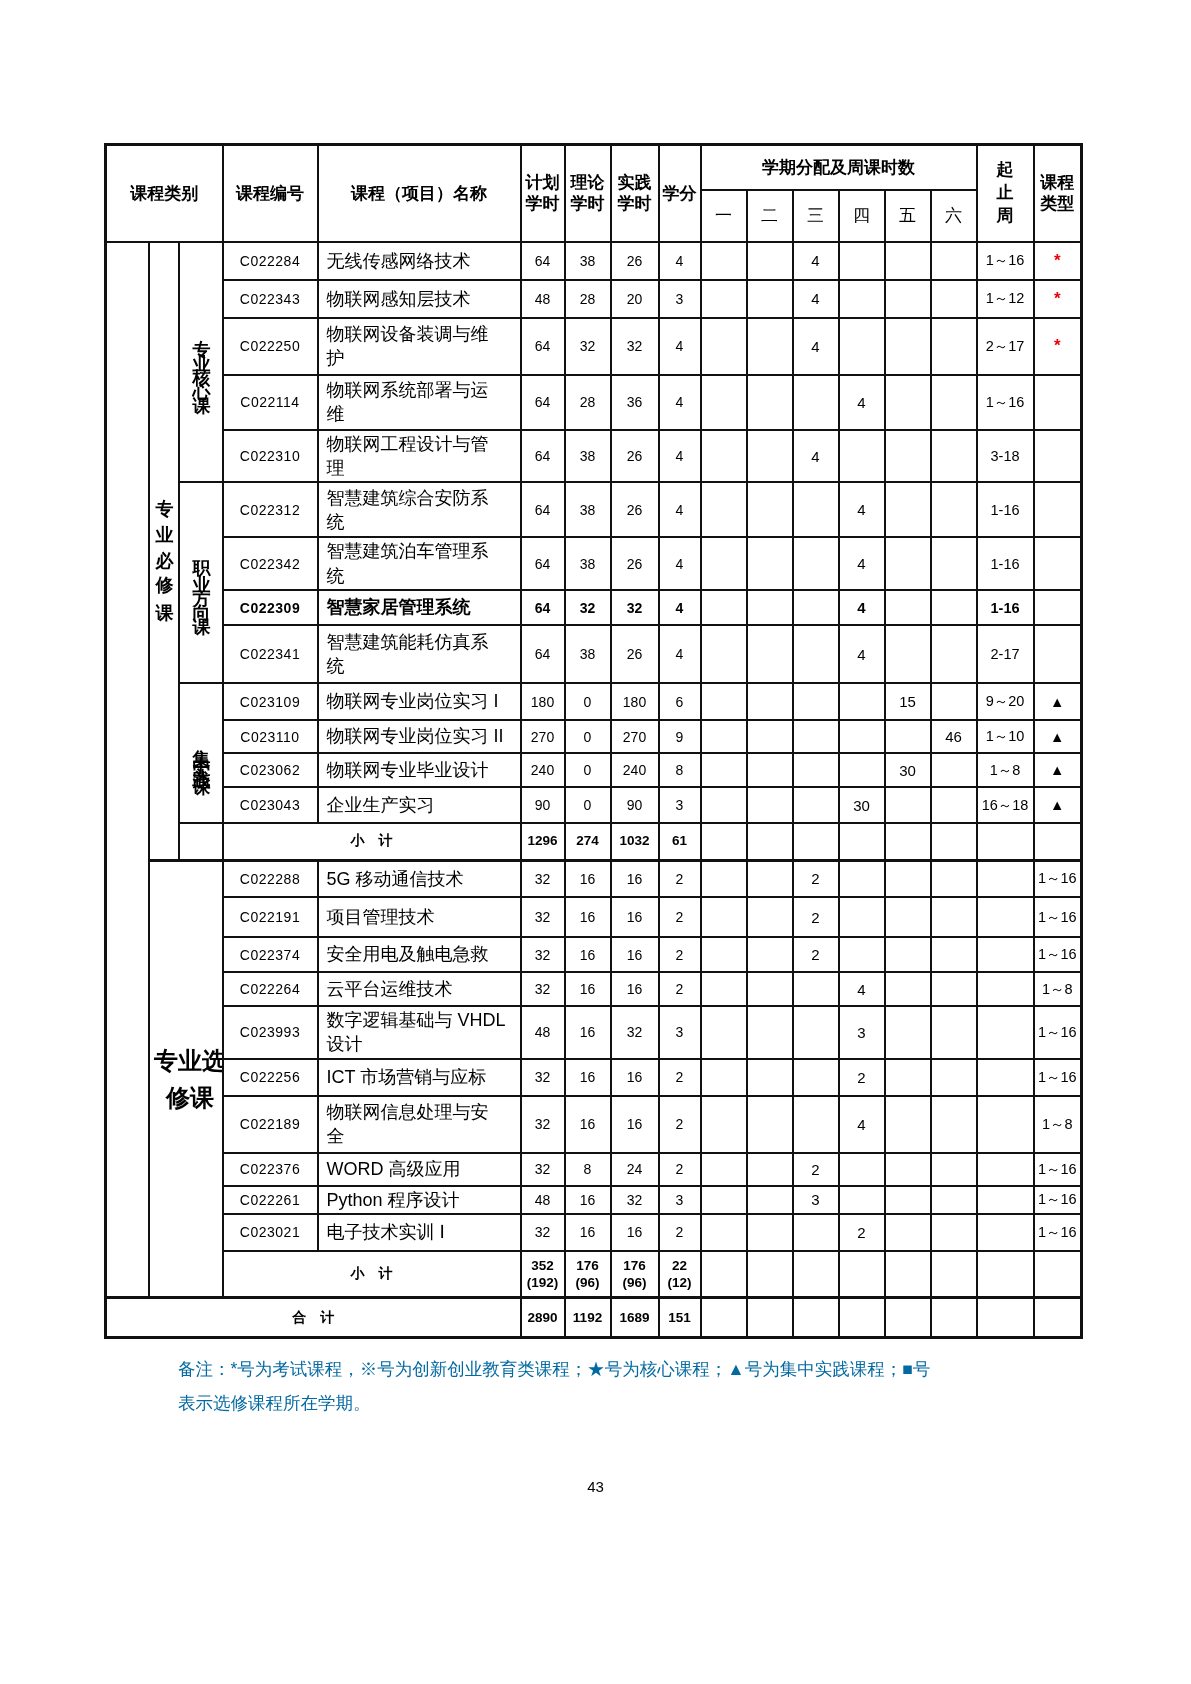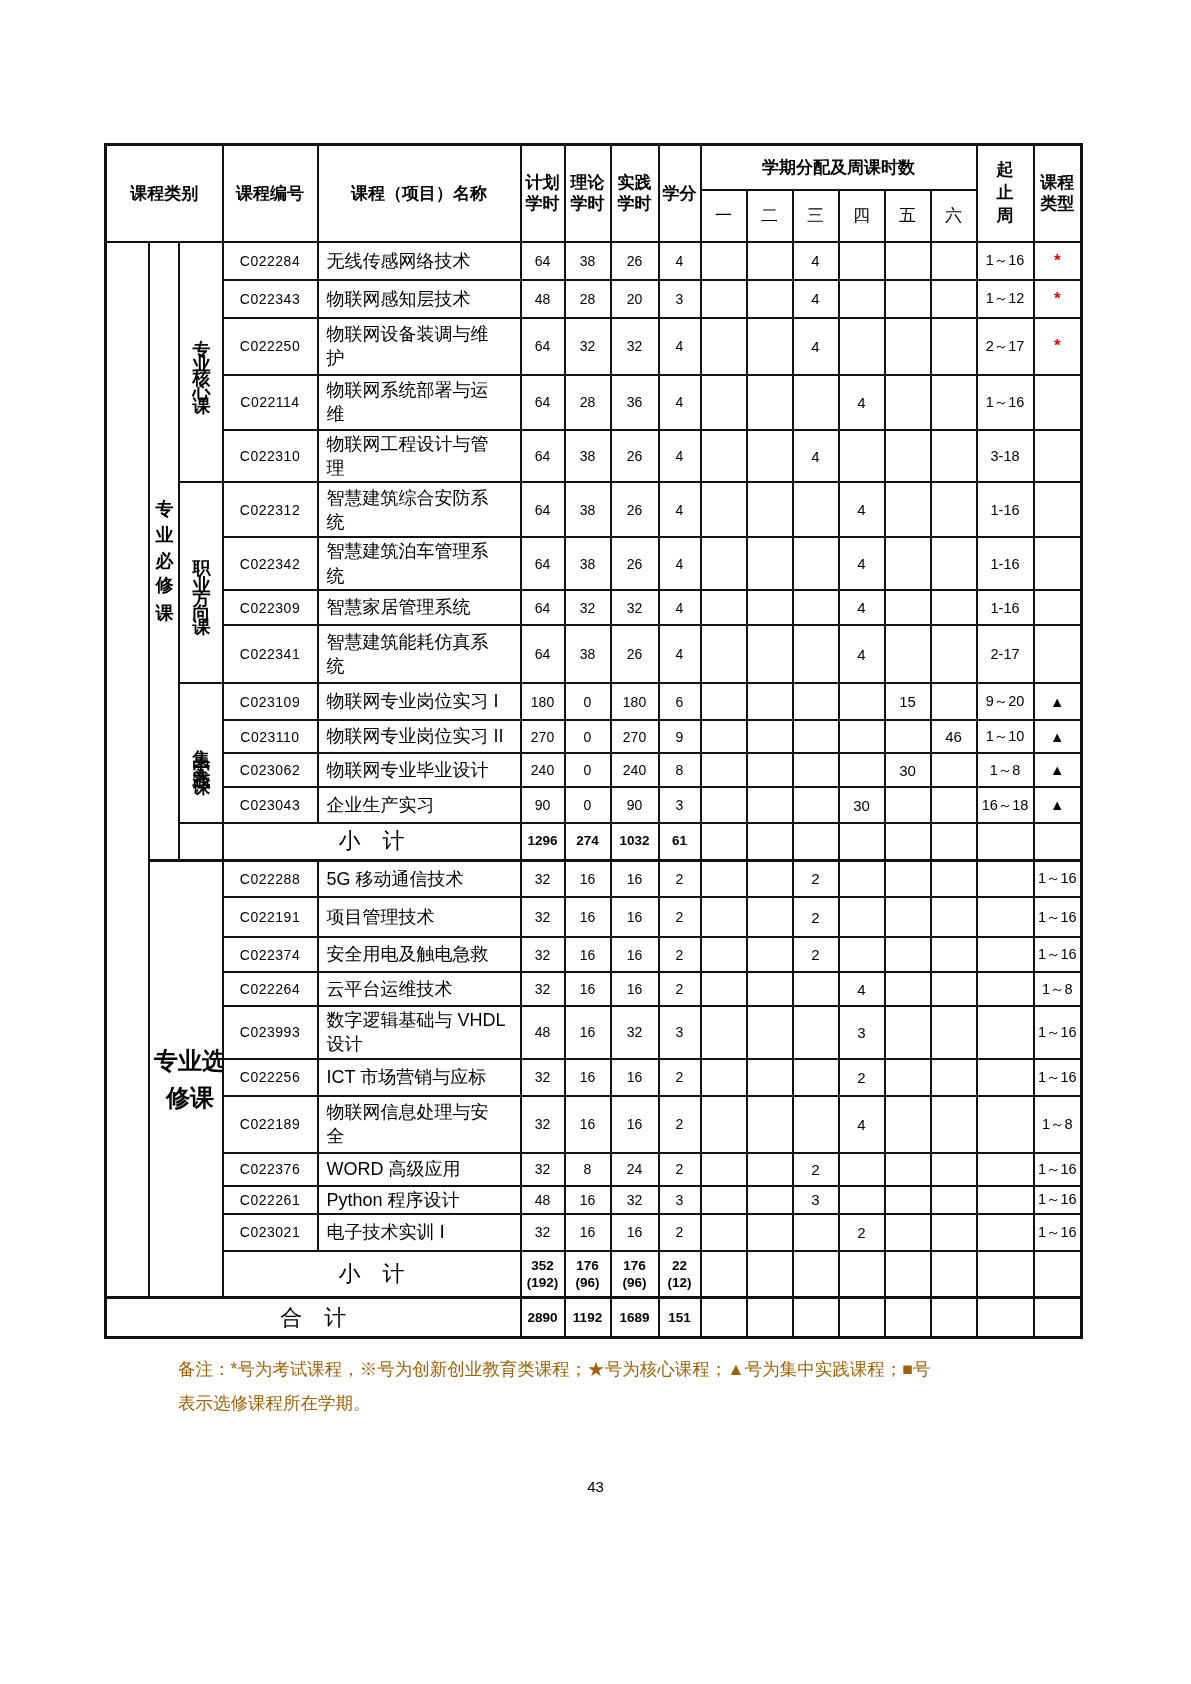--- a/index.html
+++ b/index.html
@@ -34,27 +34,27 @@
   .type-star { color:#e8000b; font-weight:bold; font-size:17px; }
 
   .vert { writing-mode:vertical-rl; text-orientation:upright; display:inline-block;
           font-weight:bold; font-size:18px; line-height:1.1; }
   .sp-lg { letter-spacing:26px; }
   .sp-md { letter-spacing:14px; }
   .sp-sm { letter-spacing:7px; }
   .elective-label { font-weight:bold; font-size:24px; line-height:1.55; }
   .elective-label .inner { width:3.2em; margin:0 auto; text-align:center; }
 
-  .subtotal-label, .total-label { font-weight:normal; font-size:22px; }
+  .subtotal-label, .total-label { font-weight:bold; font-size:14px; }
   .bnum { font-weight:bold; font-size:13.5px; line-height:1.3; }
   tr.sep-top td { border-top:3px solid #111; }
 
   .note {
     position:absolute; left:178px; top:1352px; width:768px;
-    font-size:17.5px; line-height:1.95; text-align:left; color:#a16207;
+    font-size:17.5px; line-height:1.95; text-align:left; color:#0369a1;
   }
   .page-num {
     position:absolute; top:1478px; left:0; width:100%;
     text-align:center; font-size:15px;
   }
 </style>
 </head>
 <body>
 
 <div class="sheet">
@@ -223,21 +223,21 @@
           <td class="num-cell">4</td>
           <td class="sem-cell"></td>
           <td class="sem-cell"></td>
           <td class="sem-cell"></td>
           <td class="sem-cell">4</td>
           <td class="sem-cell"></td>
           <td class="sem-cell"></td>
           <td class="weeks-cell">1-16</td>
           <td class="type-cell"></td>
         </tr>
-        <tr style="height: 35px;">
+        <tr style="height: 35px; font-weight: bold;">
           <td class="code-cell">C022309</td>
           <td class="name-cell">智慧家居管理系统</td>
           <td class="num-cell">64</td>
           <td class="num-cell">32</td>
           <td class="num-cell">32</td>
           <td class="num-cell">4</td>
           <td class="sem-cell"></td>
           <td class="sem-cell"></td>
           <td class="sem-cell"></td>
           <td class="sem-cell">4</td>

